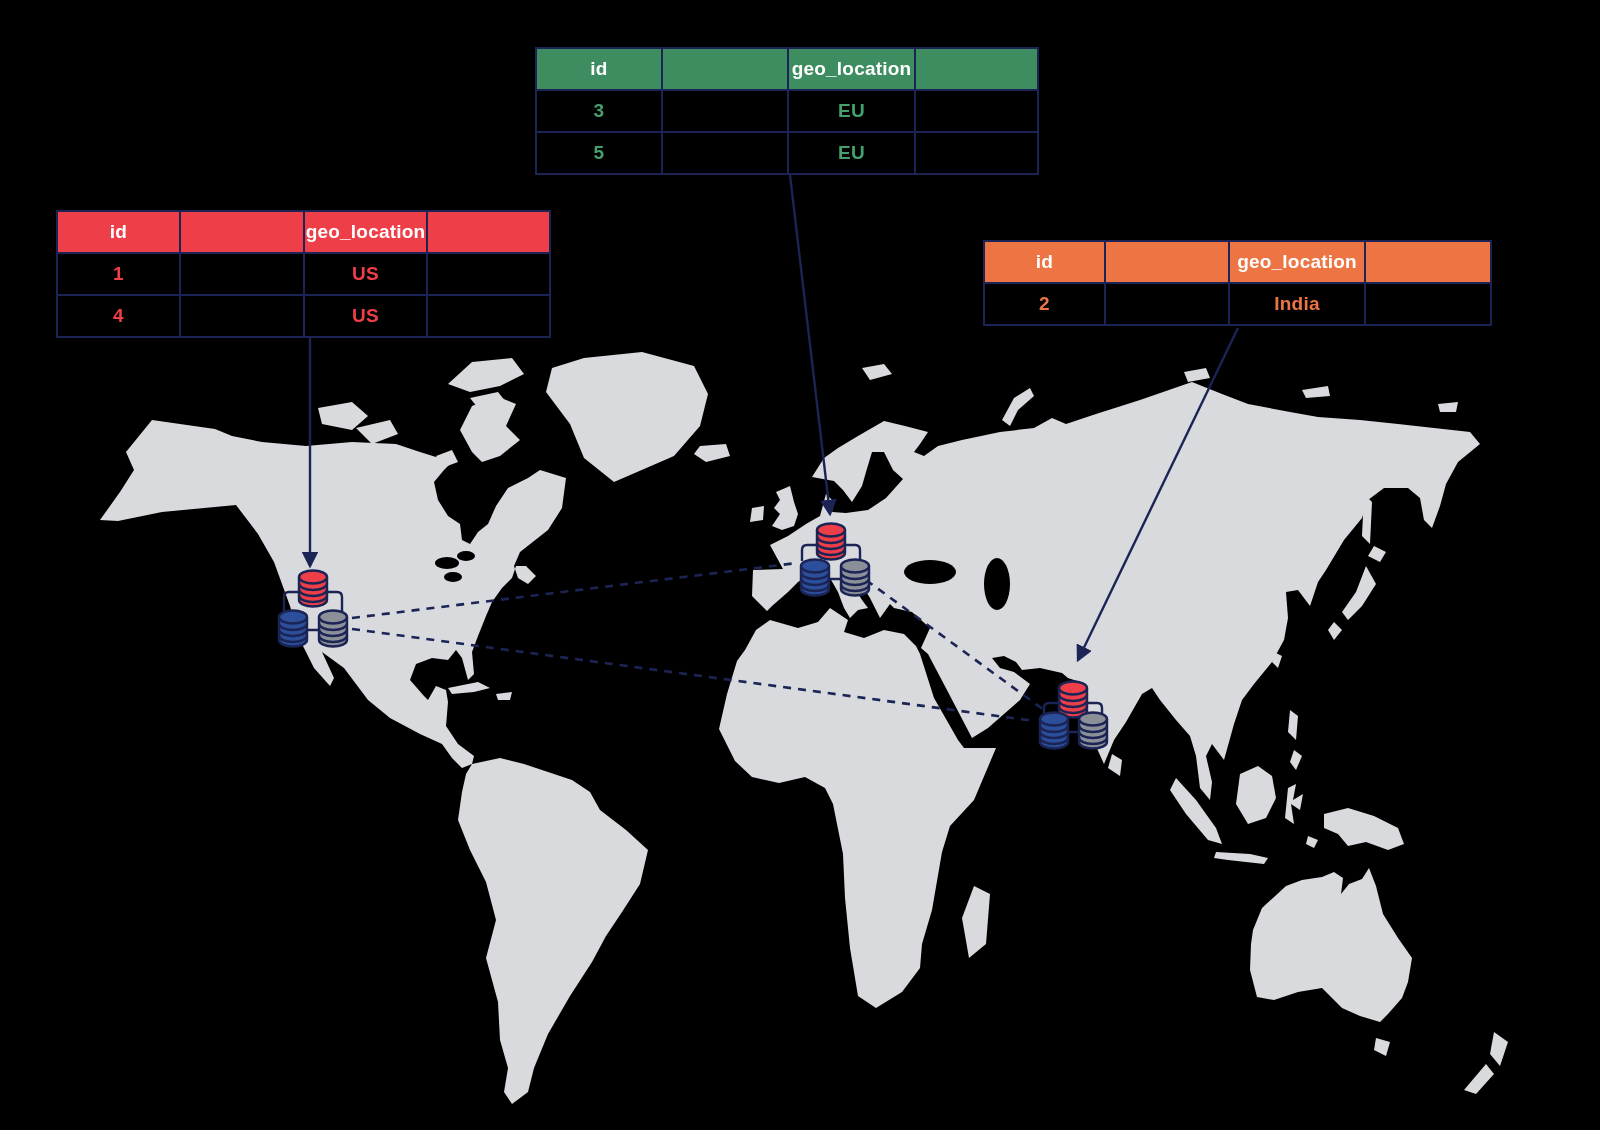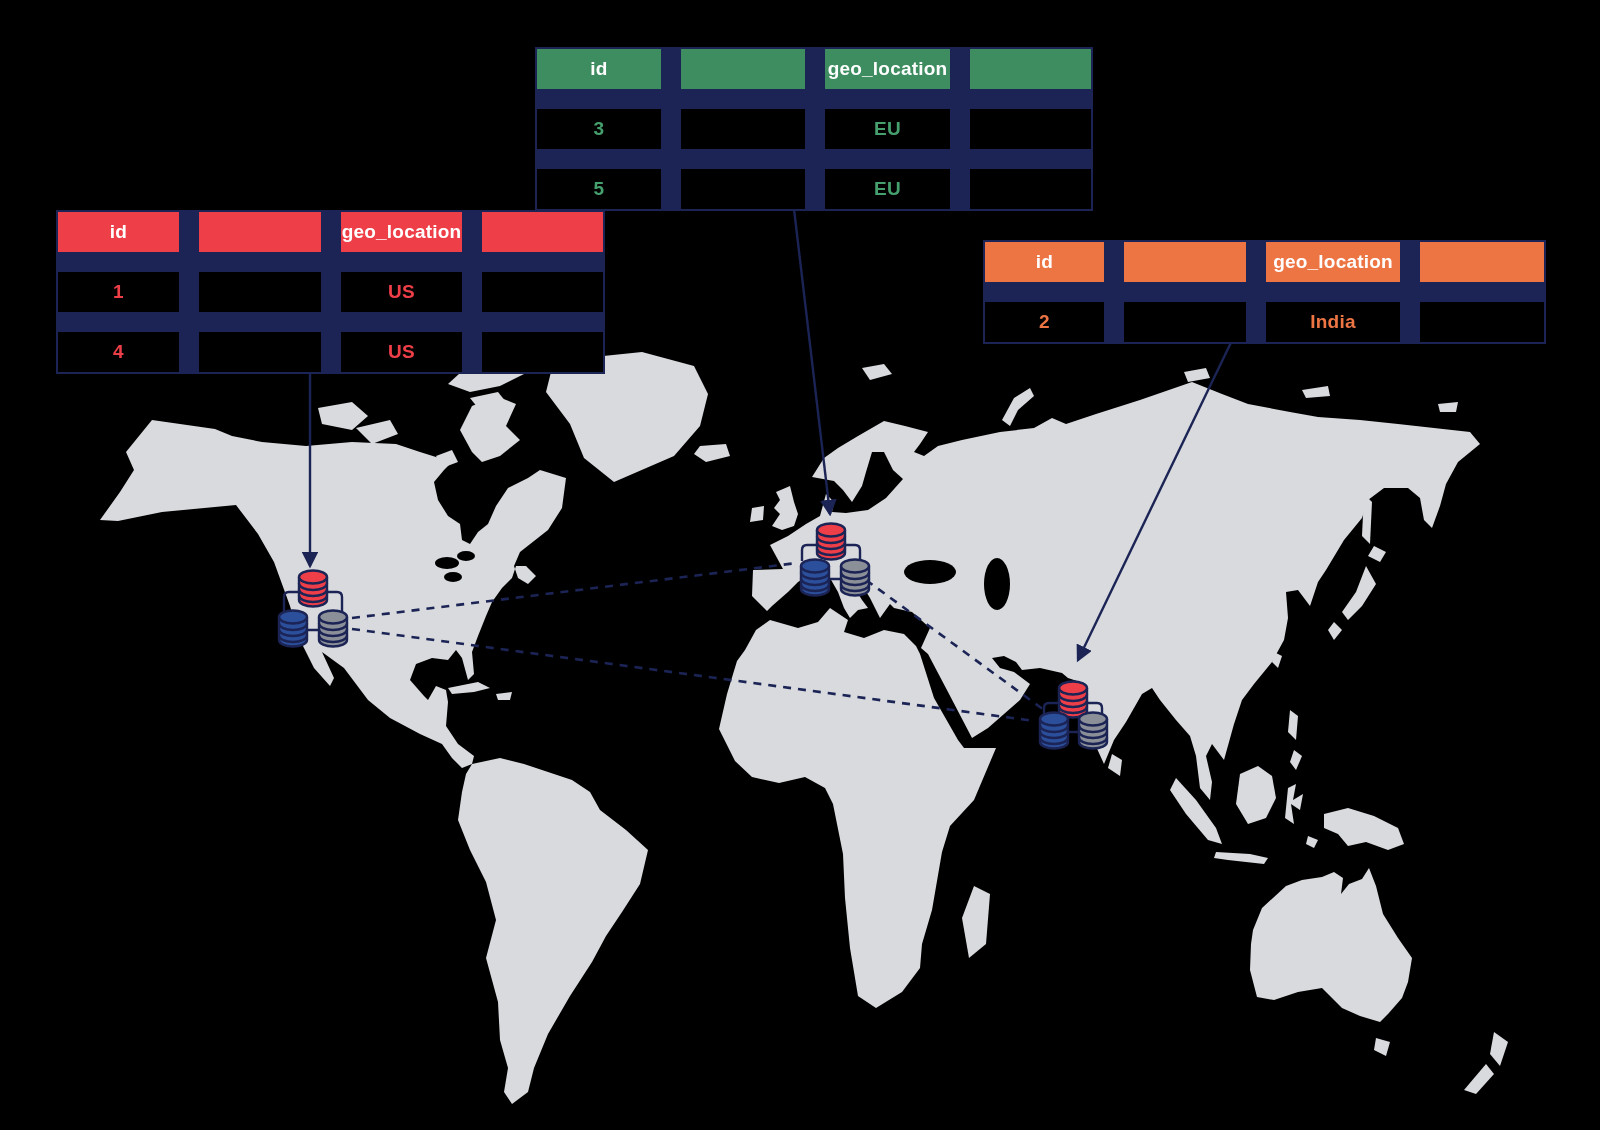--- a/index.html
+++ b/index.html
@@ -1,21 +1,21 @@
 <!DOCTYPE html>
 <html><head>
 <meta charset="utf-8">
 <style>
   html,body{margin:0;padding:0;background:#000;}
   .stage{position:relative;width:1600px;height:1130px;background:#000;overflow:hidden;
          font-family:"Liberation Sans",sans-serif;}
   .map-svg{position:absolute;left:0;top:0;width:1600px;height:1130px;}
 
   
-  .tbl{position:absolute;display:grid;gap:20px;background:#1b2455;border:2px solid #1b2455;}
+  .tbl{position:absolute;display:grid;gap:2px;background:#1b2455;border:2px solid #1b2455;}
   .tbl .c{display:flex;align-items:center;justify-content:center;
           font-weight:700;font-size:19px;background:#000;letter-spacing:.2px;}
   .tbl .hd{color:#fff;}
 
   #tbl-us{left:56px;top:210px;grid-template-columns:121px 122px 121px 121px;grid-template-rows:40px 40px 40px;}
   #tbl-us .hd{background:#ee3f49;}
   #tbl-us .val{color:#ee3f49;}
 
   #tbl-eu{left:535px;top:47px;grid-template-columns:124px 124px 125px 121px;grid-template-rows:40px 40px 40px;}
   #tbl-eu .hd{background:#3d8d60;}

